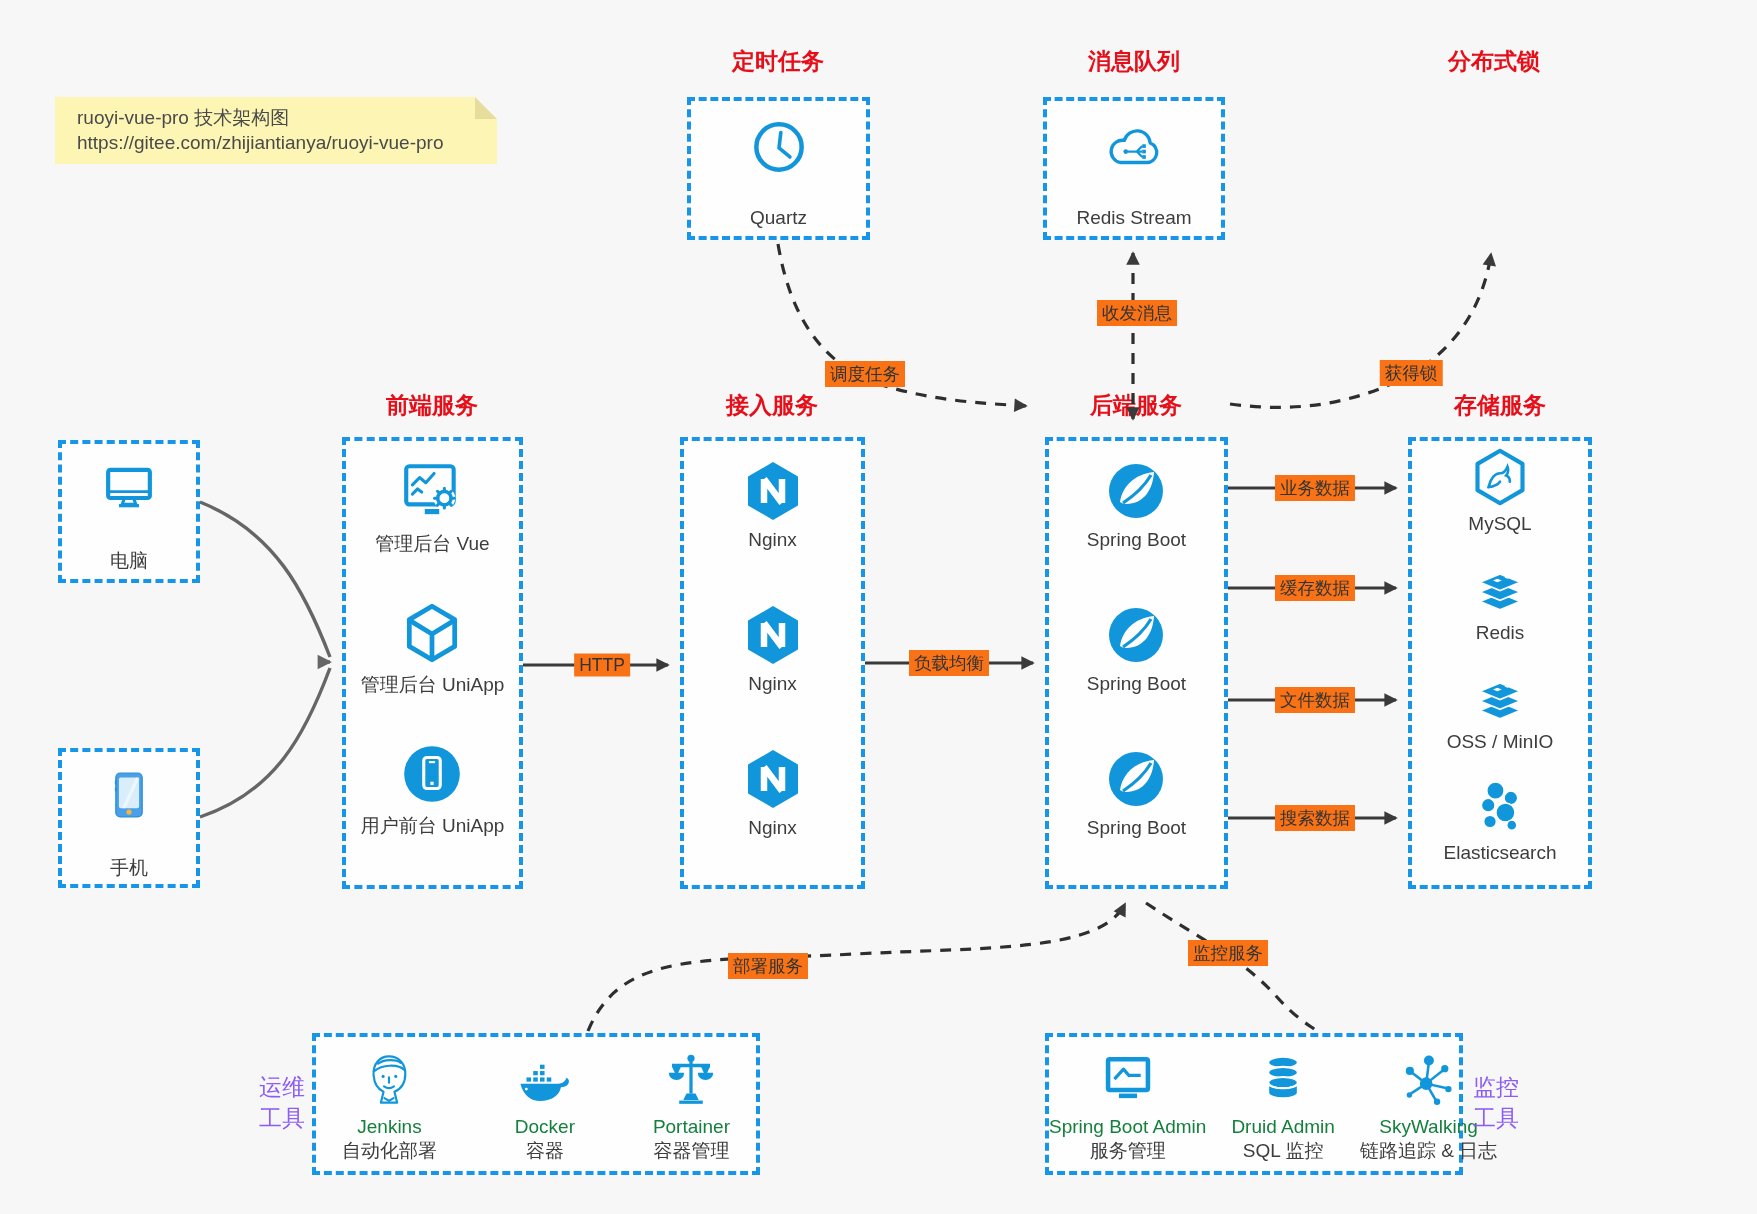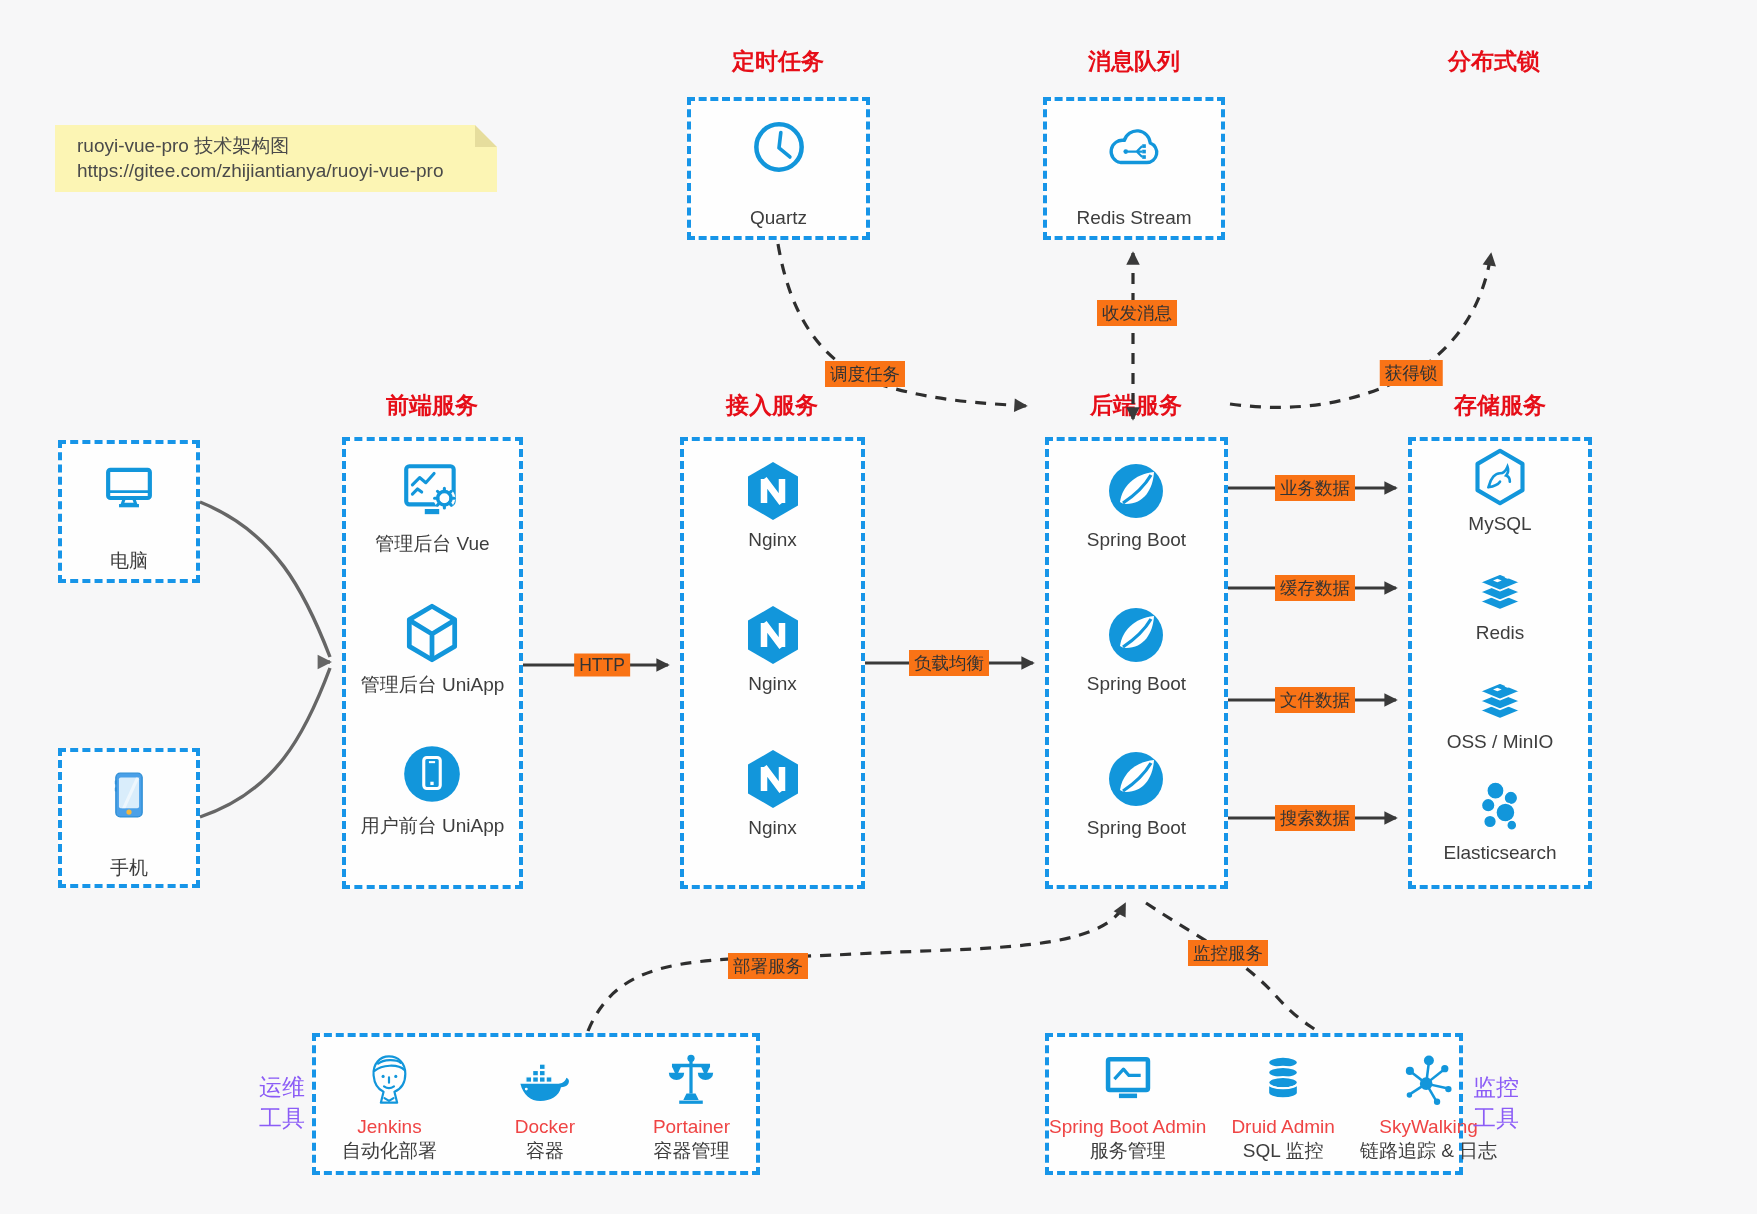--- a/index.html
+++ b/index.html
@@ -5,29 +5,29 @@
   html,body{margin:0;padding:0;background:#f7f7f8;}
   #canvas{position:relative;width:1757px;height:1214px;background:#f7f7f8;overflow:hidden;
           font-family:"Liberation Sans","DejaVu Sans",sans-serif;}
   .box{position:absolute;background:#fefefe;border:4px dashed #1795e8;box-sizing:border-box;z-index:1;gap:25px;}
   .col{display:flex;flex-direction:column;align-items:center;justify-content:space-between;}
   .topbox{display:flex;flex-direction:column;align-items:center;justify-content:center;padding-top:10px;}
   .rowbox{display:flex;flex-direction:row;align-items:center;justify-content:space-around;padding-top:6px;}
   .node{display:flex;flex-direction:column;align-items:center;}
   .icn{display:block;line-height:0;}
   .nlabel{font-size:19px;color:#3d3d3d;margin-top:6px;white-space:nowrap;text-align:center;}
-  .bname{font-size:19px;color:#ef4444;margin-top:6px;line-height:1.25;white-space:nowrap;text-align:center;}
+  .bname{font-size:19px;color:#15803d;margin-top:6px;line-height:1.25;white-space:nowrap;text-align:center;}
   .bdesc{font-size:19px;color:#3d3d3d;line-height:1.25;white-space:nowrap;text-align:center;}
   .sec{position:absolute;transform:translateX(-50%);color:#e60e18;font-weight:bold;font-size:23px;white-space:nowrap;z-index:2;}
   .sideLabel{position:absolute;color:#8b5cf6;font-weight:normal;font-size:23px;line-height:1.35;text-align:center;z-index:2;}
   .chip{position:absolute;transform:translate(-50%,-50%);background:#f97316;padding:1px 5px;
         font-size:17.5px;color:#333;white-space:nowrap;z-index:4;}
   #wires{position:absolute;left:0;top:0;z-index:3;pointer-events:none;}
   #note{position:absolute;left:55px;top:97px;width:442px;height:67px;background:#fcf5b4;z-index:2;
-        padding:9px 0 0 22px;box-sizing:border-box;font-size:19px;color:#4a4a4a;line-height:1.3;margin-top:28px;}
+        padding:9px 0 0 22px;box-sizing:border-box;font-size:19px;color:#4a4a4a;line-height:1.3;}
   #note .fold{position:absolute;right:0;top:0;width:0;height:0;
         border-bottom:22px solid #e6dd9d;border-right:22px solid #f7f7f8;}
 </style>
 </head>
 <body>
 
 <div id="canvas">
 
   <div id="note">
     <div class="fold"></div>

